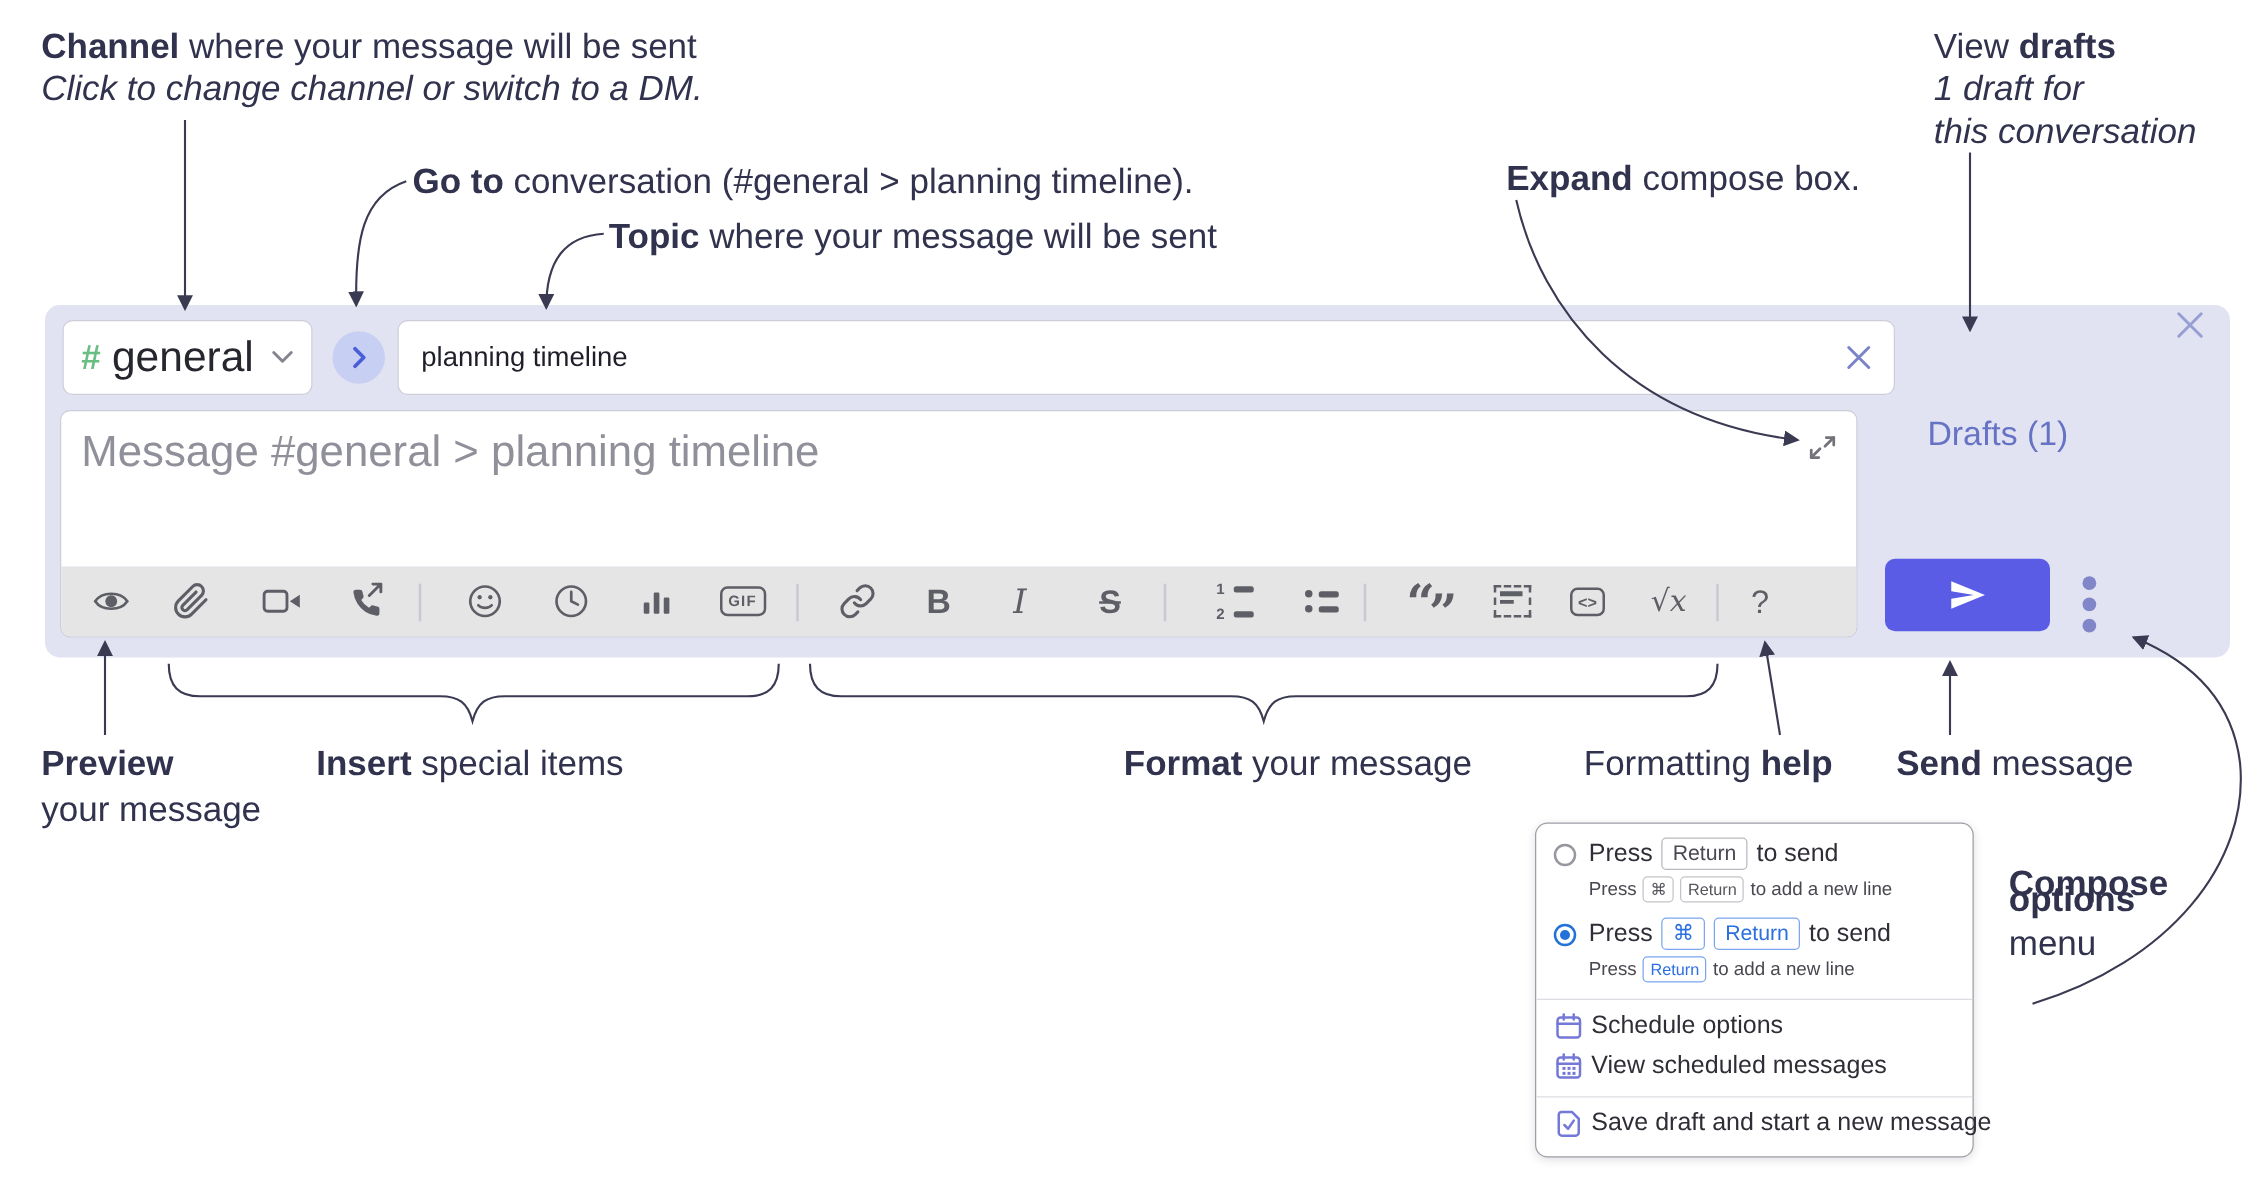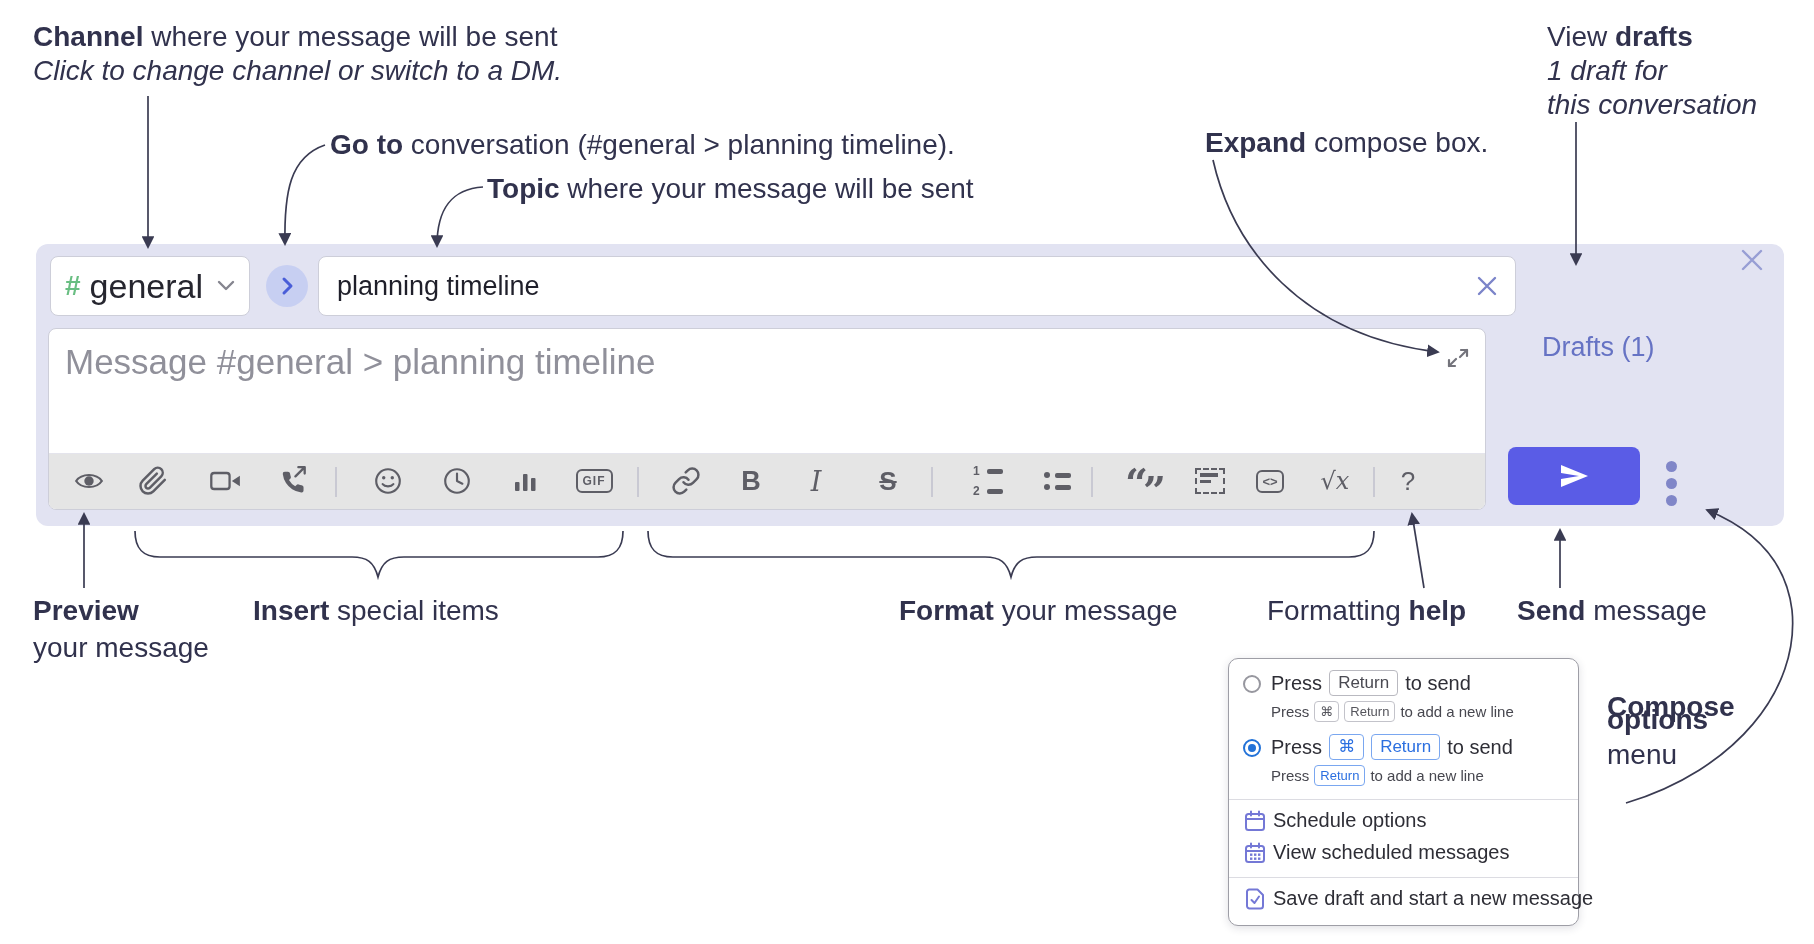--- a/index.html
+++ b/index.html
@@ -12,21 +12,21 @@
   .compose{position:absolute;left:36px;top:244px;width:1748px;height:282px;
            background:#e2e3f2;border-radius:12px;}
   .whitebox{position:absolute;background:#fff;border:1px solid #cdced9;border-radius:8px;box-sizing:border-box;}
   .chan{left:50px;top:256px;width:200px;height:60px;display:flex;align-items:center;padding:0 14px;cursor:pointer;}
   .chan .hash{font-size:28px;font-weight:bold;color:#69be82;}
   .chan .cname{font-size:34px;color:#26262f;margin-left:9px;flex:1;}
   .gobtn{left:266px;top:265px;width:42px;height:42px;border-radius:50%;background:#c7cff2;
          display:flex;align-items:center;justify-content:center;cursor:pointer;position:absolute;}
   .topicbox{left:318px;top:256px;width:1198px;height:60px;}
   .topicbox input{position:absolute;left:0;top:0;width:100%;height:100%;border:none;outline:none;
-        background:transparent;font-family:"Liberation Sans",sans-serif;font-size:27px;color:#1f1f2a;
+        background:transparent;font-family:"Liberation Sans",sans-serif;font-size:22px;color:#1f1f2a;
         padding:0 60px 0 18px;box-sizing:border-box;}
   .xbtn{position:absolute;cursor:pointer;background:none;border:none;padding:0;line-height:0;}
   .msgbox{left:48px;top:328px;width:1438px;height:182px;}
   .msgbox textarea{position:absolute;left:0;top:0;width:100%;height:126px;border:none;outline:none;resize:none;
         background:transparent;font-family:"Liberation Sans",sans-serif;font-size:35px;color:#30303a;
         padding:13px 50px 0 16px;box-sizing:border-box;}
   .msgbox textarea::placeholder{color:#90909a;opacity:1;}
   .toolbar{position:absolute;left:0;bottom:0;width:100%;height:55px;background:#e5e5e5;
         border-top:1px solid #e4e4ec;border-radius:0 0 7px 7px;}
   .tico{position:absolute;top:11px;width:32px;height:32px;display:flex;align-items:center;justify-content:center;

